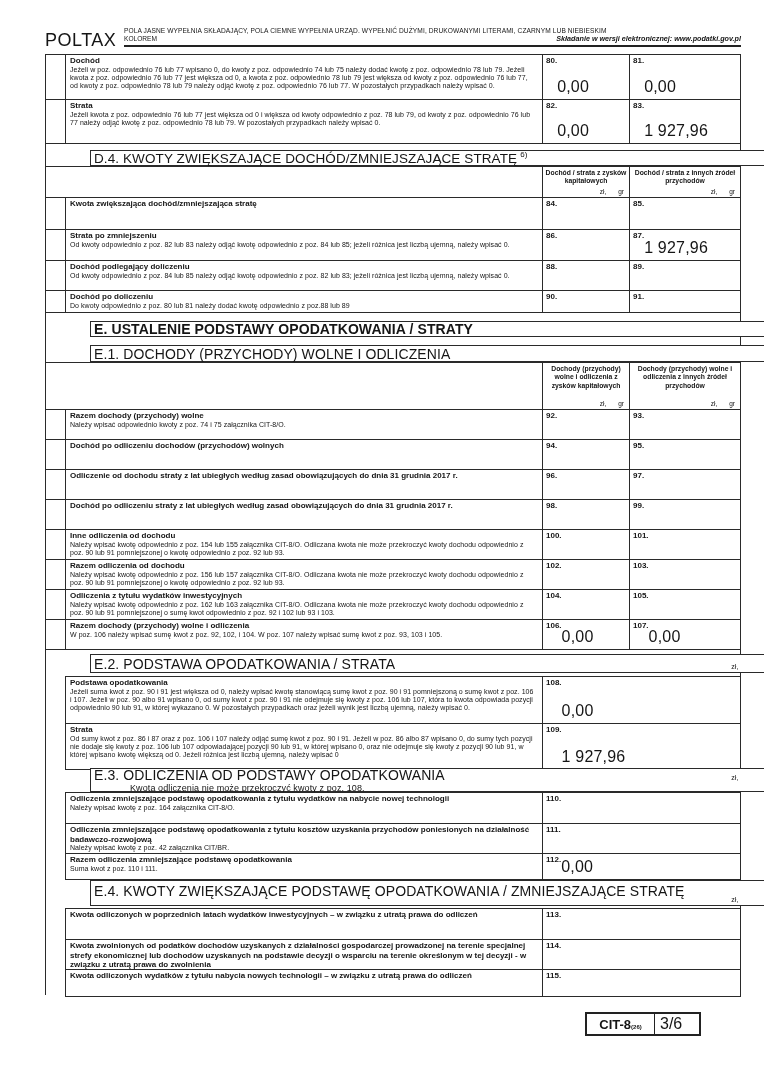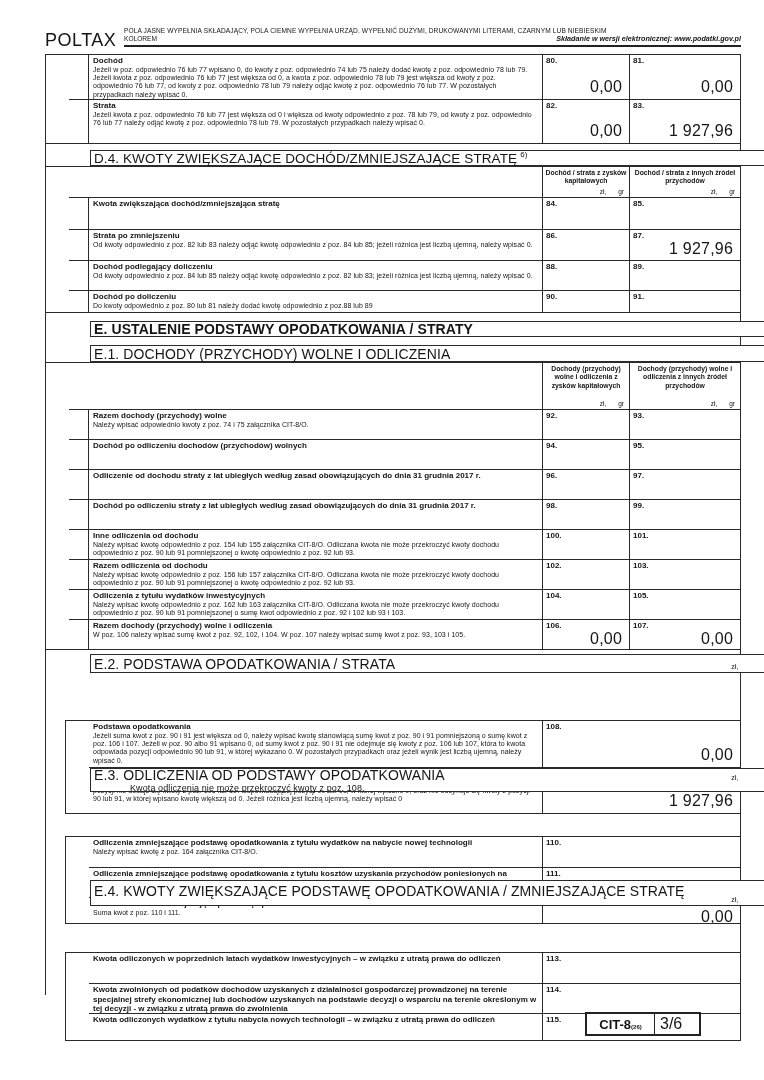--- a/index.html
+++ b/index.html
@@ -4,21 +4,21 @@
 <style>
   * { margin:0; padding:0; box-sizing:border-box; }
   html,body { width:764px; height:1080px; }
   body {
     background:#ffffff;
     font-family:"Liberation Sans","DejaVu Sans",sans-serif;
     color:#151515;
     position:relative;
     -webkit-font-smoothing:antialiased;
   }
-  .abs { position:absolute;padding-left:23px; }
+  .abs { position:absolute; }
 
   
   .hdr-brand { position:absolute; left:45px; top:30px; font-size:18px; letter-spacing:.5px; font-weight:400; }
   .hdr-notes { position:absolute; left:124px; top:27px; width:617px; border-bottom:2px solid #222; padding-bottom:2px; }
   .note1 { font-size:6.6px; line-height:8px; letter-spacing:.1px; }
   .note-row2 { display:flex; justify-content:space-between; align-items:flex-end; }
   .note2 { font-size:6.6px; line-height:8px; }
   .note-elec { font-size:7.2px; font-weight:bold; font-style:italic; line-height:8px; }
 
   
@@ -33,29 +33,29 @@
   .shead .sup { font-size:8px; vertical-align:super; margin-left:3px; transform:translateY(-4px); }
   .shead.bold { font-weight:bold; }
   .zgr { margin-left:auto; display:flex; gap:28px; font-size:7px; align-self:flex-end; padding:0 6px 2px 0; }
   .shead2 { flex-direction:column; align-items:stretch; justify-content:center; white-space:normal; }
   .shead2 .h-line1 { display:flex; }
   .shead2 .subt { font-size:9px; padding-left:36px; line-height:10px; }
 
   
   .tbl { position:absolute; background:#fff; border:1.5px solid #2a2a2a; }
   .t-main { left:45px; width:696px; }
-  .t-ind  { left:65px; width:676px;margin-top:44px; }
+  .t-ind  { left:65px; width:676px; }
   .trow  { display:grid; grid-template-columns:20px 1fr 87px 111px; }
   .trow1 { display:grid; grid-template-columns:1fr 198px; }
   .trow + .trow, .trow1 + .trow1, .hrow + .trow { border-top:1px solid #2a2a2a; }
   .gut { border-right:1px solid #2a2a2a; }
   .lbl { padding:1px 5px 1px 4px; overflow:hidden; }
   .rt { display:block; font-size:8px; font-weight:bold; line-height:9.5px; }
   .rd { display:block; font-size:7px; line-height:8.4px; letter-spacing:.05px; }
-  .vb { border-left:1px solid #2a2a2a; display:flex; flex-direction:column; overflow:hidden; }
+  .vb { border-left:1px solid #2a2a2a; display:flex; flex-direction:row; overflow:hidden; }
   .bn { font-size:8px; font-weight:700; padding:1px 0 0 3px; }
   .bv { font-size:16px; text-align:right; padding:0 7px 3px 0; margin-top:auto; letter-spacing:.2px; }
 
   
   .hrow { display:grid; grid-template-columns:1fr 87px 111px; }
   .ch { border-left:1px solid #2a2a2a; display:flex; flex-direction:column; justify-content:space-between;
         font-size:6.8px; font-weight:bold; text-align:center; line-height:8.3px; padding:2px 2px 1px; }
   .ch .zg { display:flex; justify-content:flex-end; gap:12px; font-weight:400; font-size:6.5px; padding:0 3px 0 0; }
 
   

